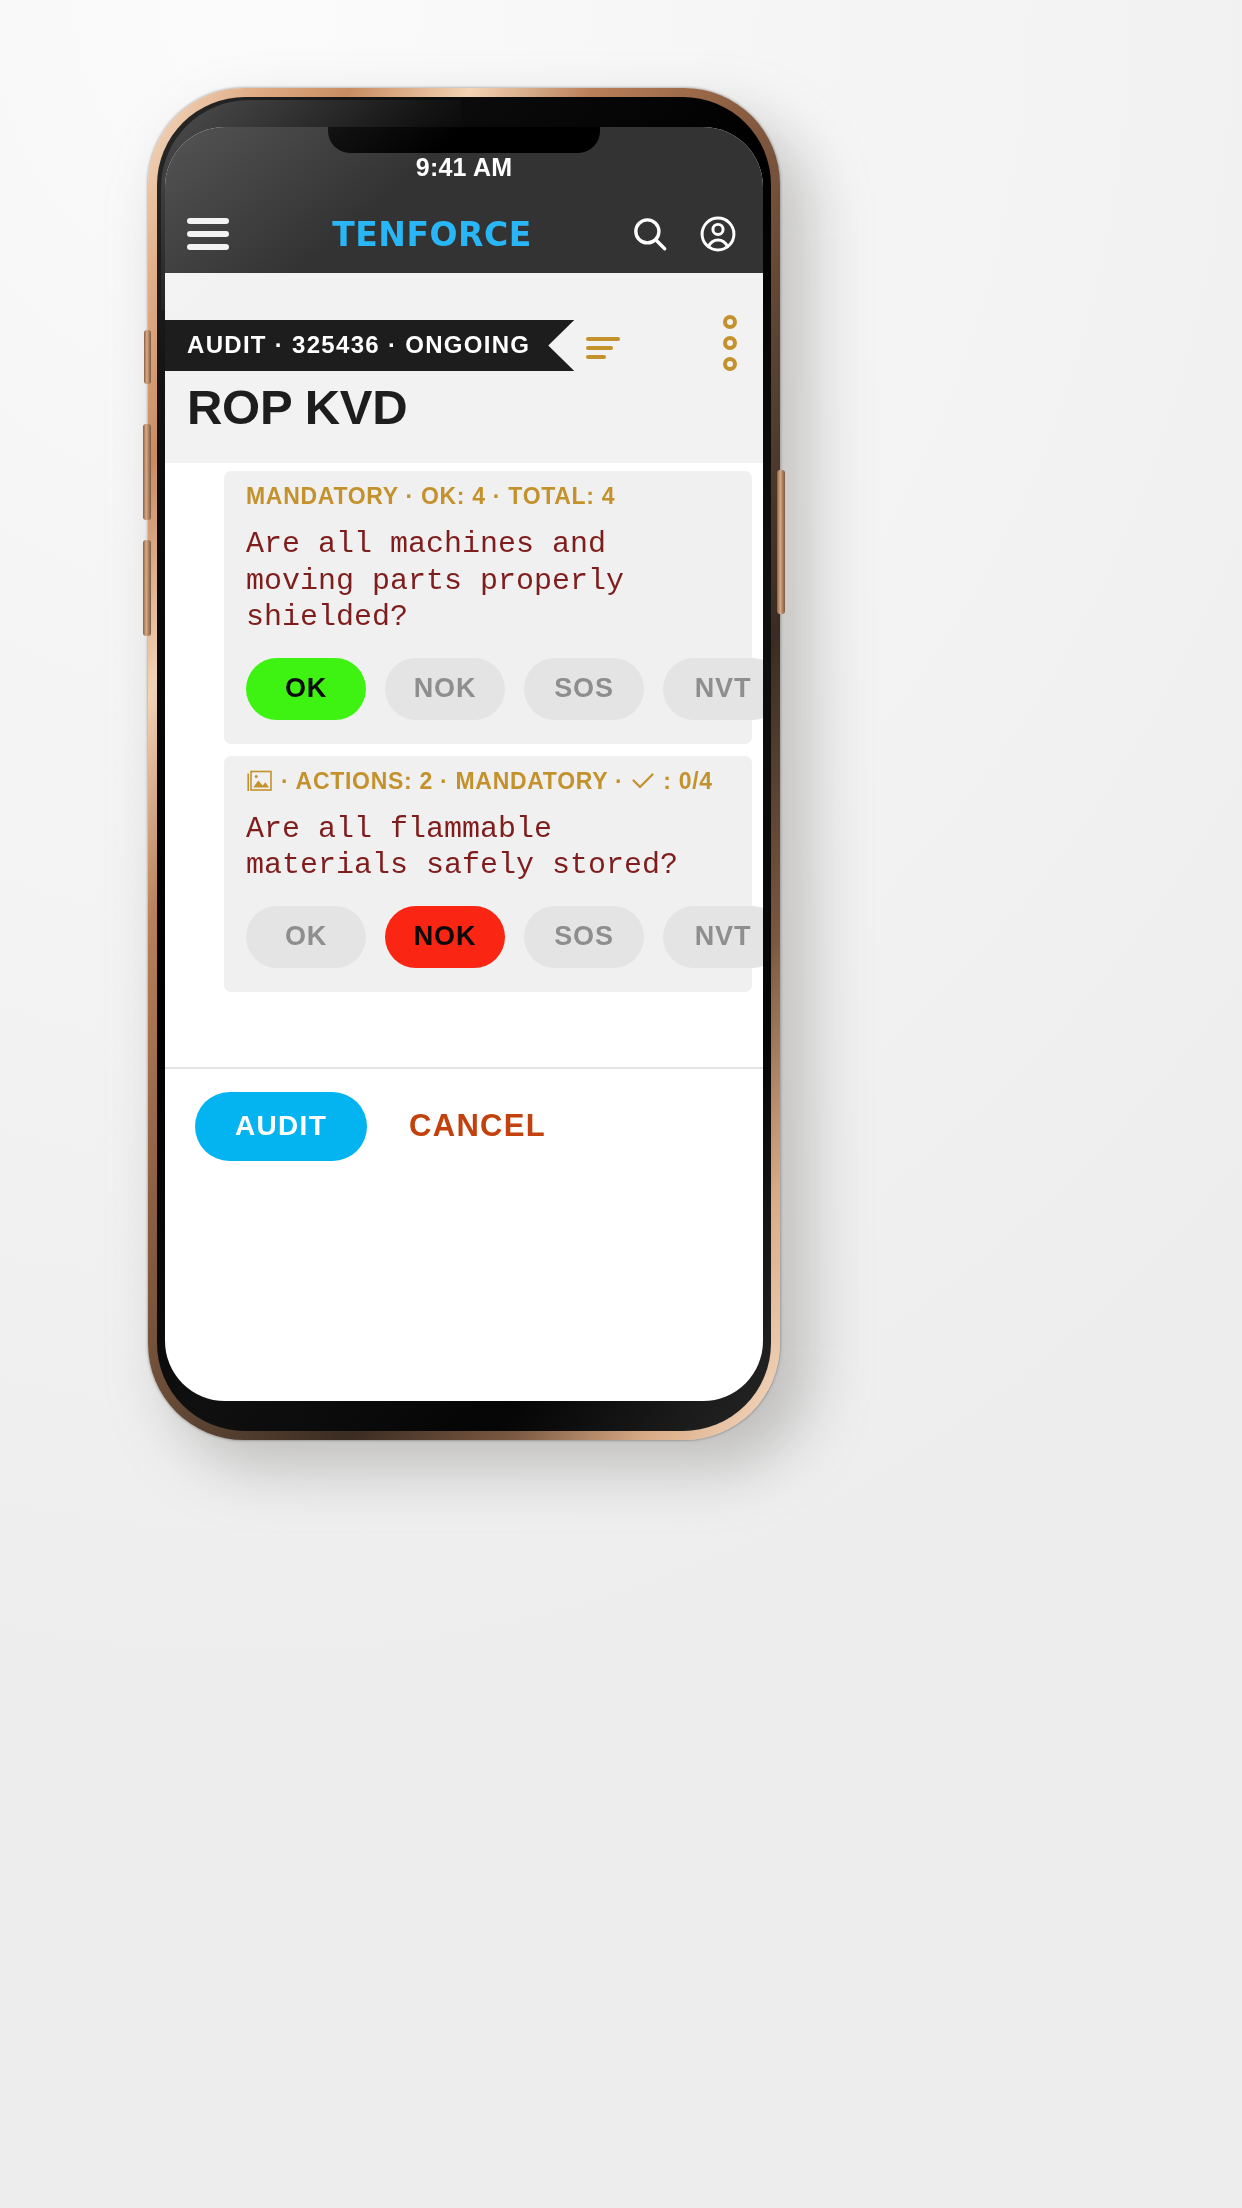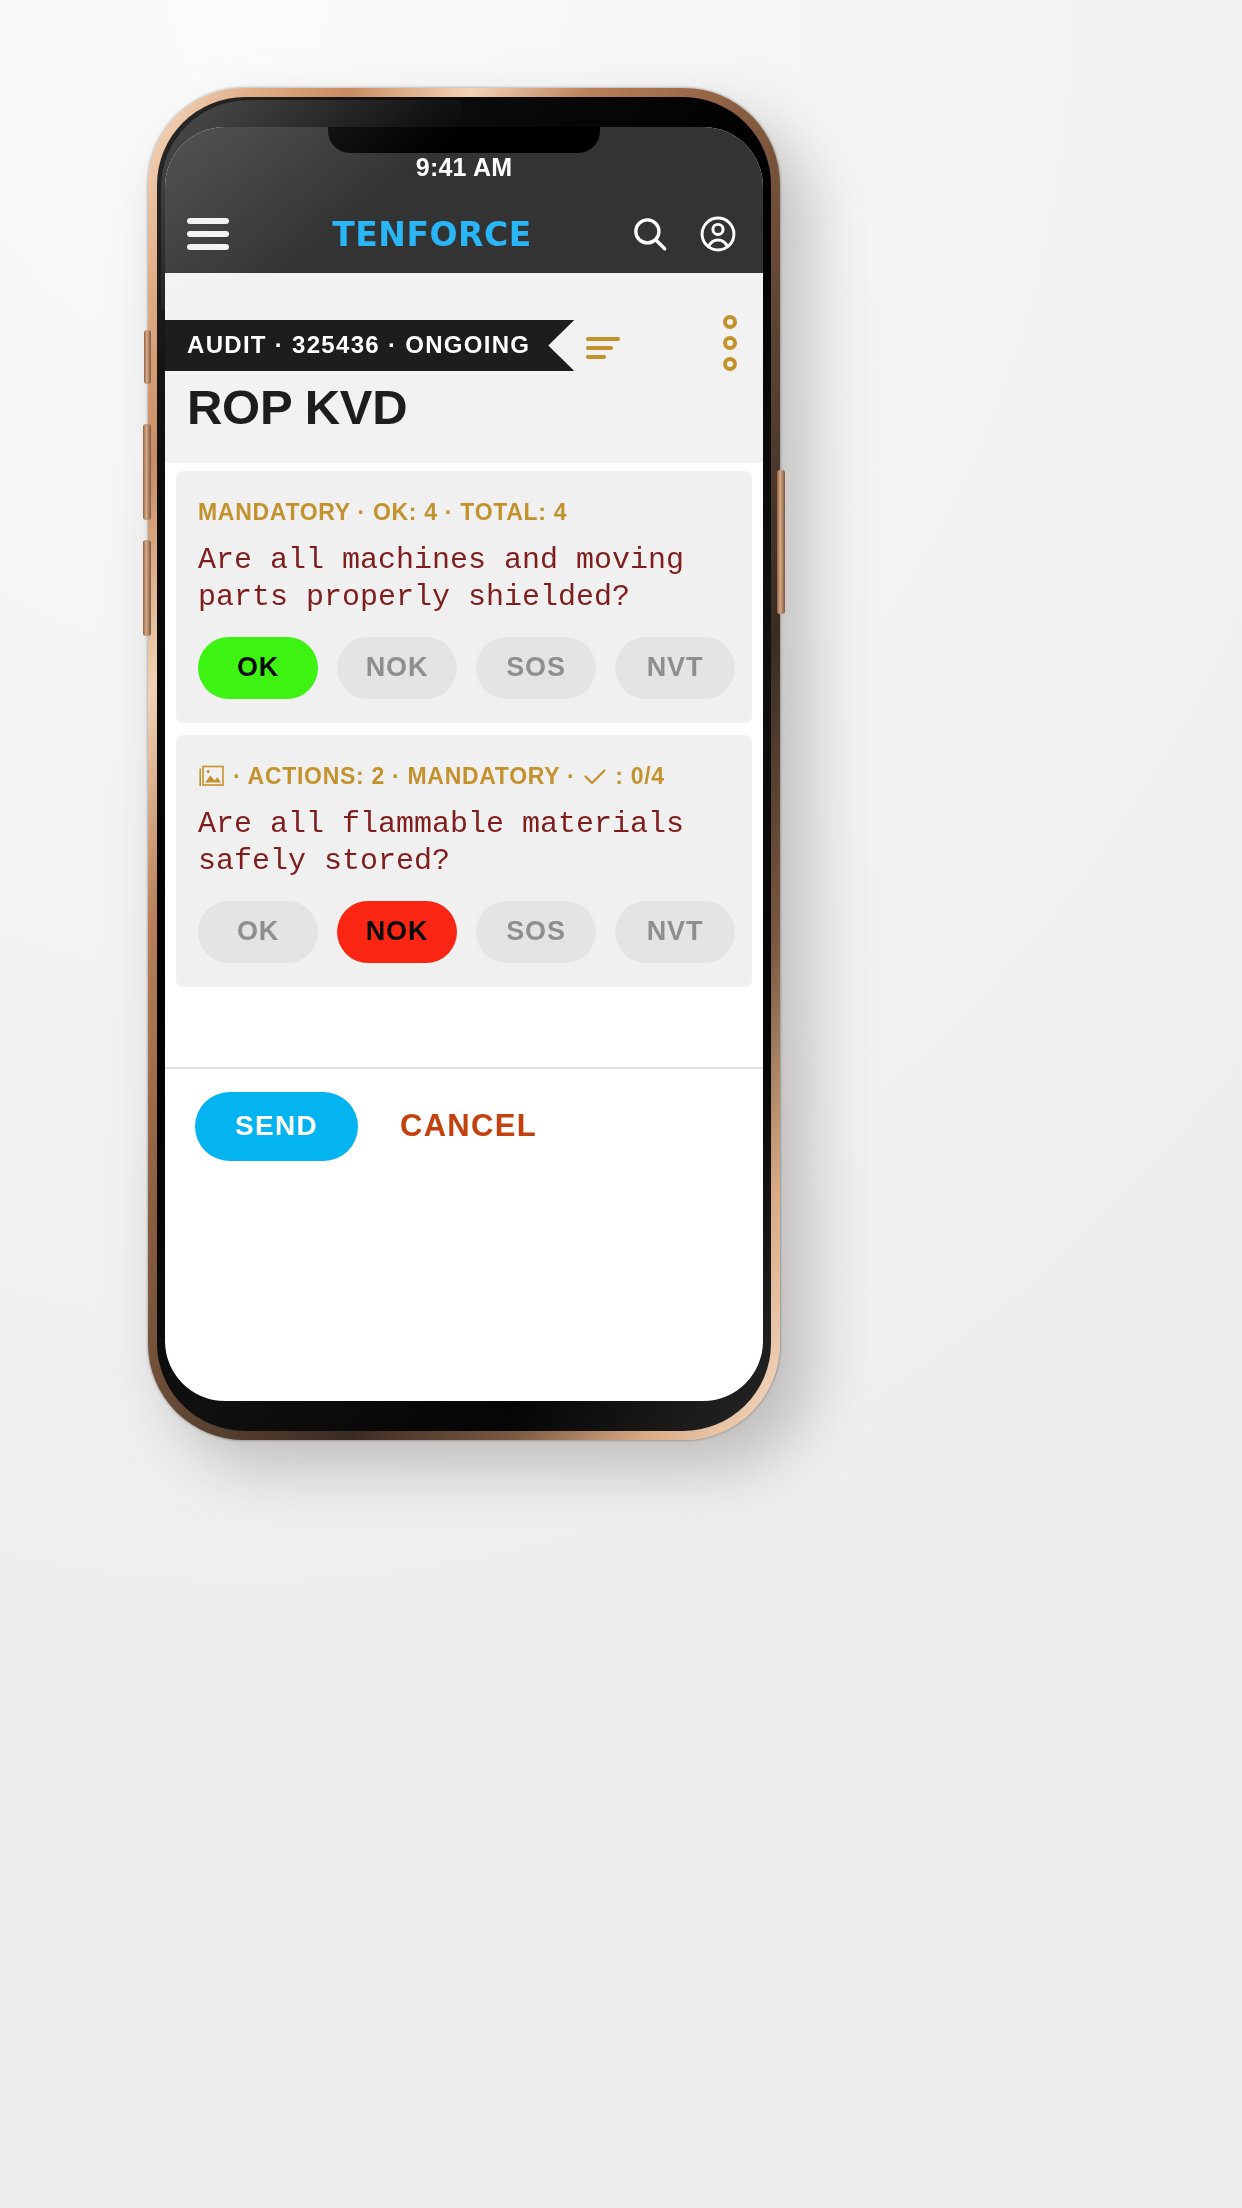--- a/index.html
+++ b/index.html
@@ -245,22 +245,23 @@
     color: #1d1d1d;
     padding: 28px 0 28px 22px;
     border-bottom: 2px solid #e6e6e6;
   }
 
   .cards { padding: 8px 11px 0 11px; }
 
   .qcard {
     background: #f0f0f0;
     border-radius: 7px;
-    padding: 28px 22px 24px 22px;
+    padding: 12px 22px 24px 22px;
     margin-bottom: 12px;
+    margin-left: 48px;
   }
   .qmeta {
     font-size: 23px;
     font-weight: bold;
     letter-spacing: 0.7px;
     color: #c4922c;
     display: flex;
     align-items: center;
     gap: 8px;
     white-space: nowrap;
@@ -440,21 +441,21 @@
                 <div class="ans">OK</div>
                 <div class="ans sel-nok">NOK</div>
                 <div class="ans">SOS</div>
                 <div class="ans">NVT</div>
               </div>
             </div>
 
           </div>
 
           <div class="actionbar">
-            <button class="btn-send">SEND</button>
+            <button class="btn-send">AUDIT</button>
             <button class="btn-cancel">CANCEL</button>
           </div>
 
         </div>
       </div>
     </div>
   </div>
 </div>
 
 </body></html>

